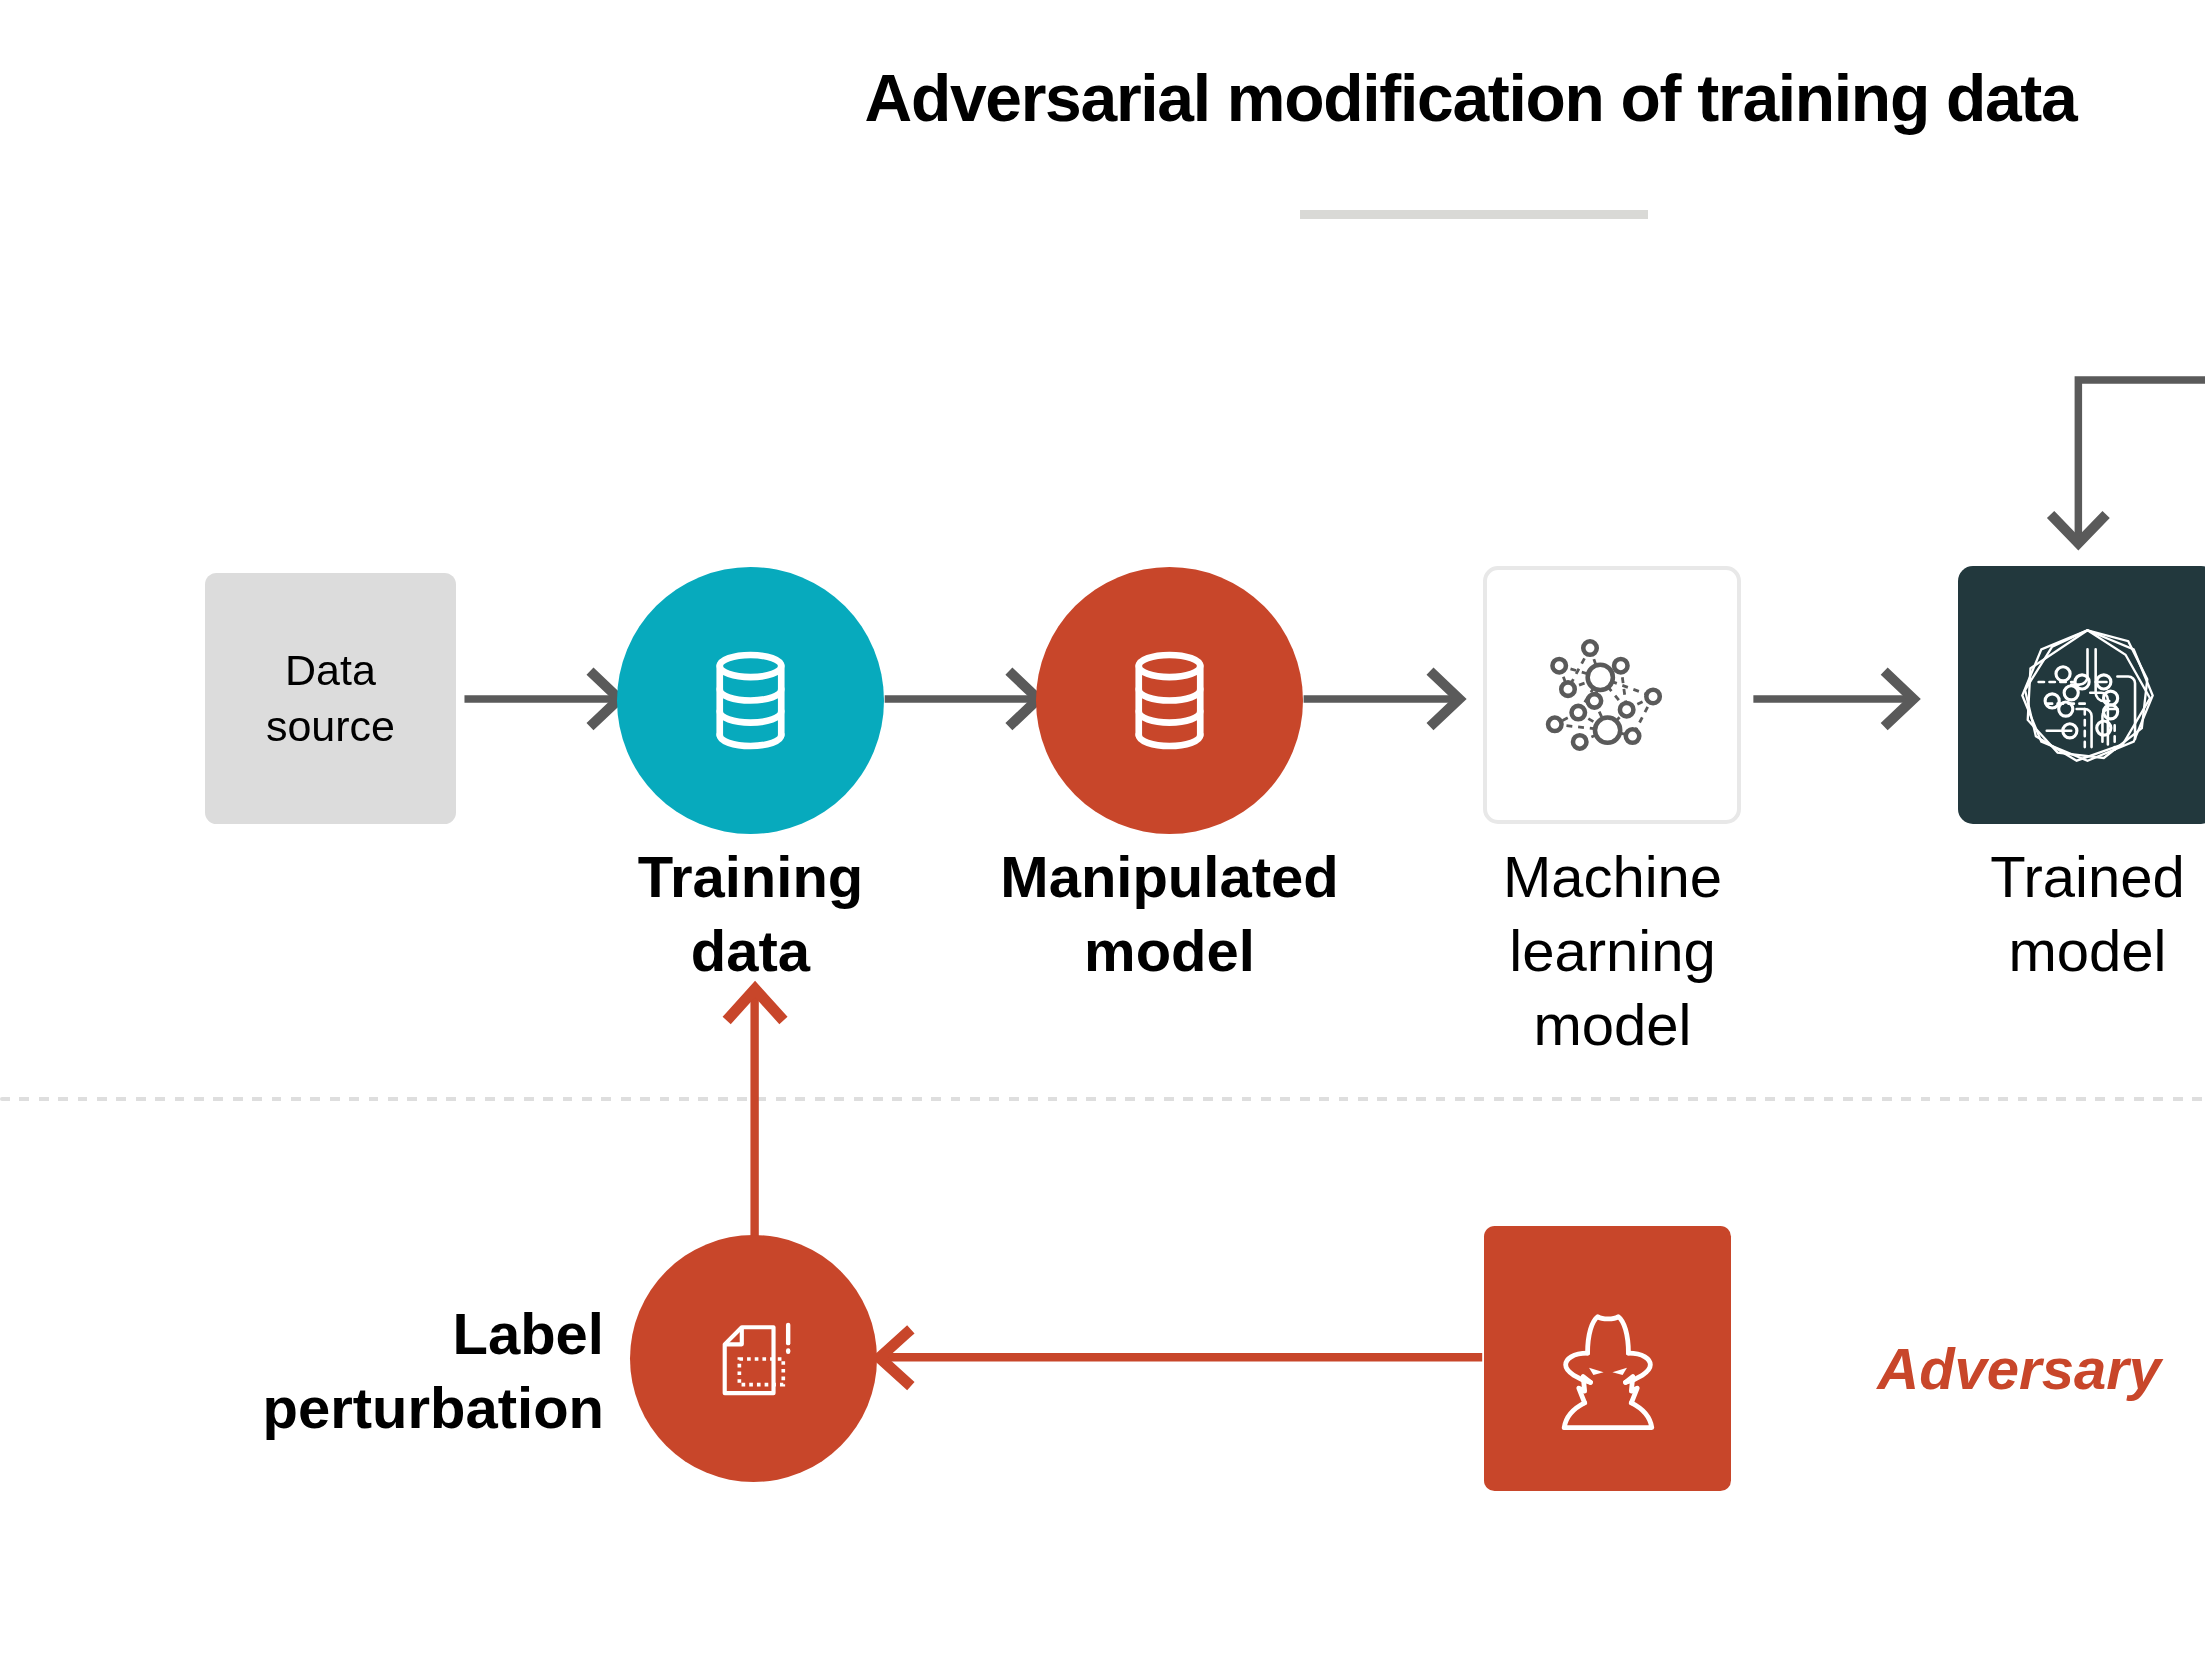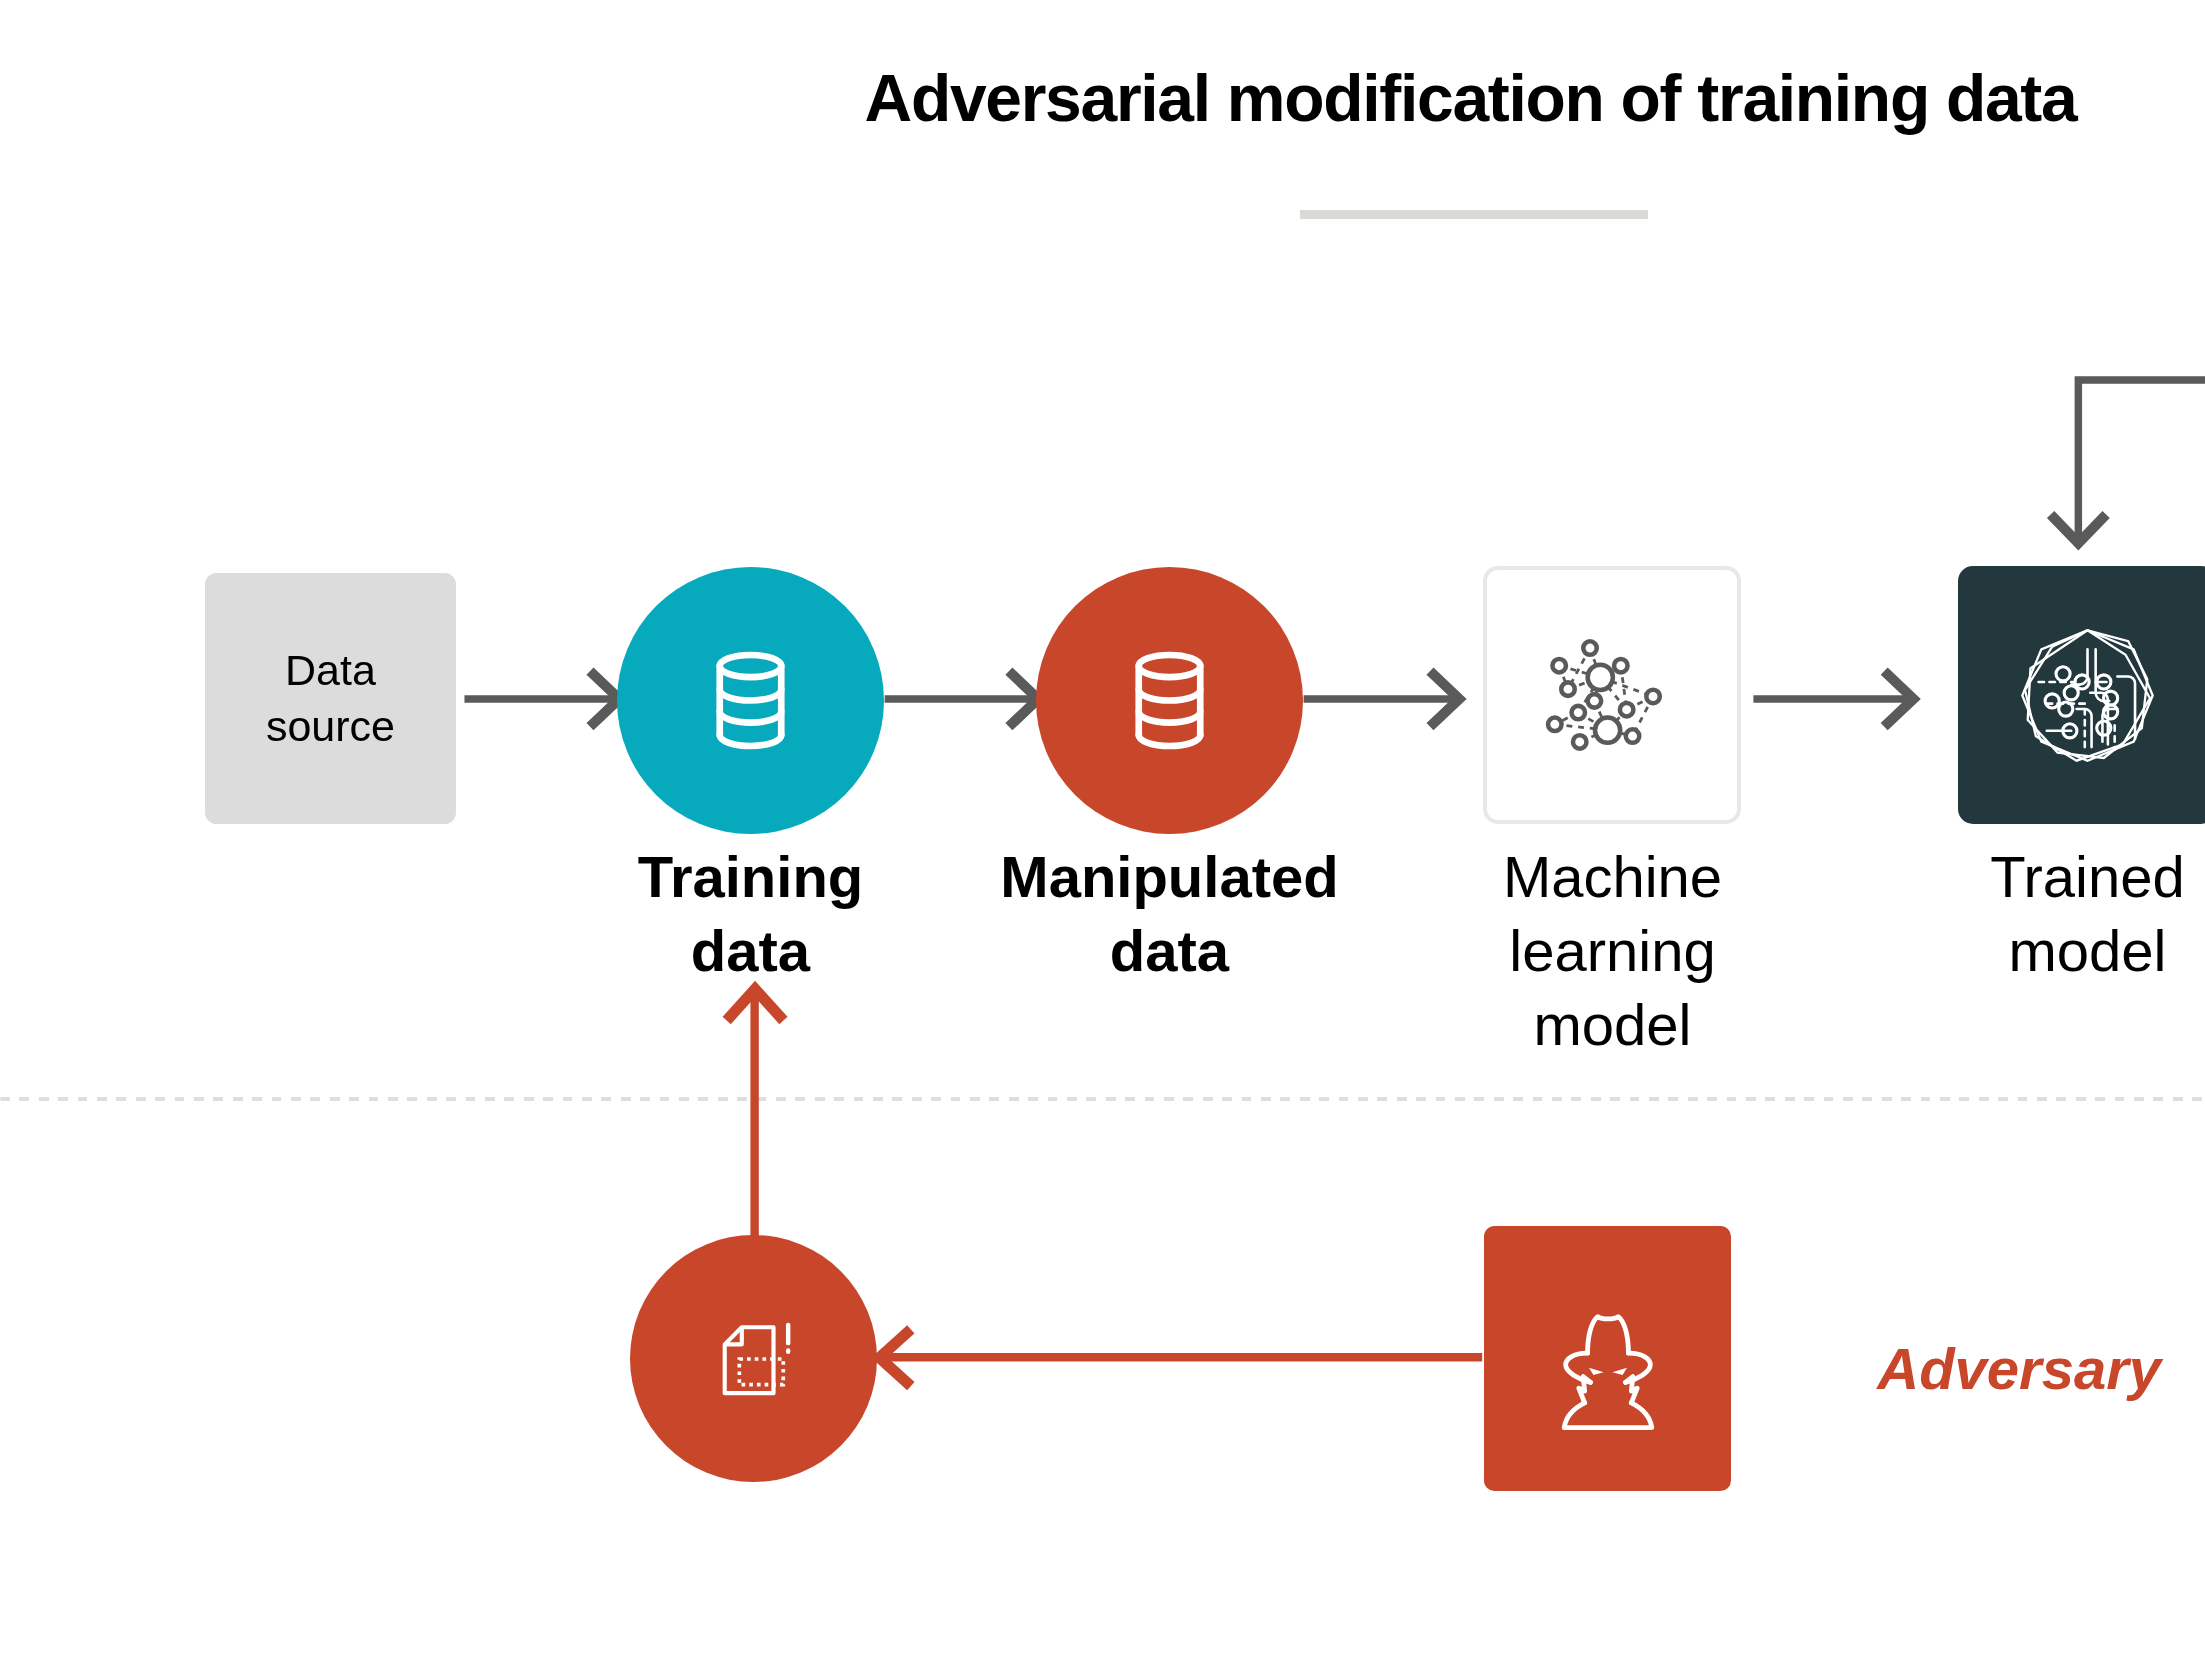--- a/index.html
+++ b/index.html
@@ -199,21 +199,21 @@
         <ellipse cx="50" cy="22" rx="25" ry="9"></ellipse>
         <path d="M25 22 V78"></path>
         <path d="M75 22 V78"></path>
         <path d="M25 41 a25 9 0 0 0 50 0"></path>
         <path d="M25 59 a25 9 0 0 0 50 0"></path>
         <path d="M25 78 a25 9 0 0 0 50 0"></path>
       </g>
     </svg>
   </div>
   <div class="caption bold" style="left:993px; top:840px; width:353px;">Manipulated
-data</div>
+model</div>
 
   <div class="node square-node" style="left:1483px; top:566px; width:258px; height:258px; background:#ffffff; border:4px solid #e8e8e8; box-sizing:border-box;">
     <svg width="176" height="176" viewBox="0 0 120 120">
       <g stroke="#5a5a5a" stroke-width="1.9" fill="none" stroke-dasharray="4 4">
         <line x1="45" y1="28" x2="52" y2="48"></line>
         <line x1="45" y1="28" x2="30" y2="56"></line>
         <line x1="24" y1="40" x2="52" y2="48"></line>
         <line x1="24" y1="40" x2="30" y2="56"></line>
         <line x1="30" y1="56" x2="52" y2="48"></line>
         <line x1="62" y1="44" x2="66" y2="40"></line>
@@ -299,20 +299,22 @@
         <path d="M40 24 H66 V78 H26 V38 Z"></path>
         <path d="M40 24 V38 H26"></path>
       </g>
       <rect x="38" y="50" width="36" height="21" fill="none" stroke="#ffffff" stroke-width="3.0" stroke-dasharray="3 3.3"></rect>
       <g stroke="#ffffff" stroke-width="3.6" stroke-linecap="round">
         <line x1="78" y1="22" x2="78" y2="37"></line>
         <line x1="78" y1="43" x2="78" y2="44"></line>
       </g>
     </svg>
   </div>
+  <div class="caption bold right" style="left:203px; top:1297px; width:401px;">Label
+perturbation</div>
 
   <div class="node" style="left:1484px; top:1226px; width:247px; height:265px; background:#c8462a; border-radius:10.6px; display:flex; align-items:center; justify-content:center;">
     <svg width="146" height="146" viewBox="0 0 100 100">
       <g fill="none" stroke="#ffffff" stroke-width="3.3" stroke-linejoin="round" stroke-linecap="round">
 
         <path d="M36 46 C36 33 39 24 43 21 C46 23 54 23 57 21 C61 24 64 33 64 46"></path>
 
         <path d="M36 46 C26 46 21 50 21 54 C21 59 30 64 38 66 M64 46 C74 46 79 50 79 54 C79 59 70 64 62 66"></path>
 
         <path d="M38 66 L33 62 L34 72 L30 70 L34 80"></path>

